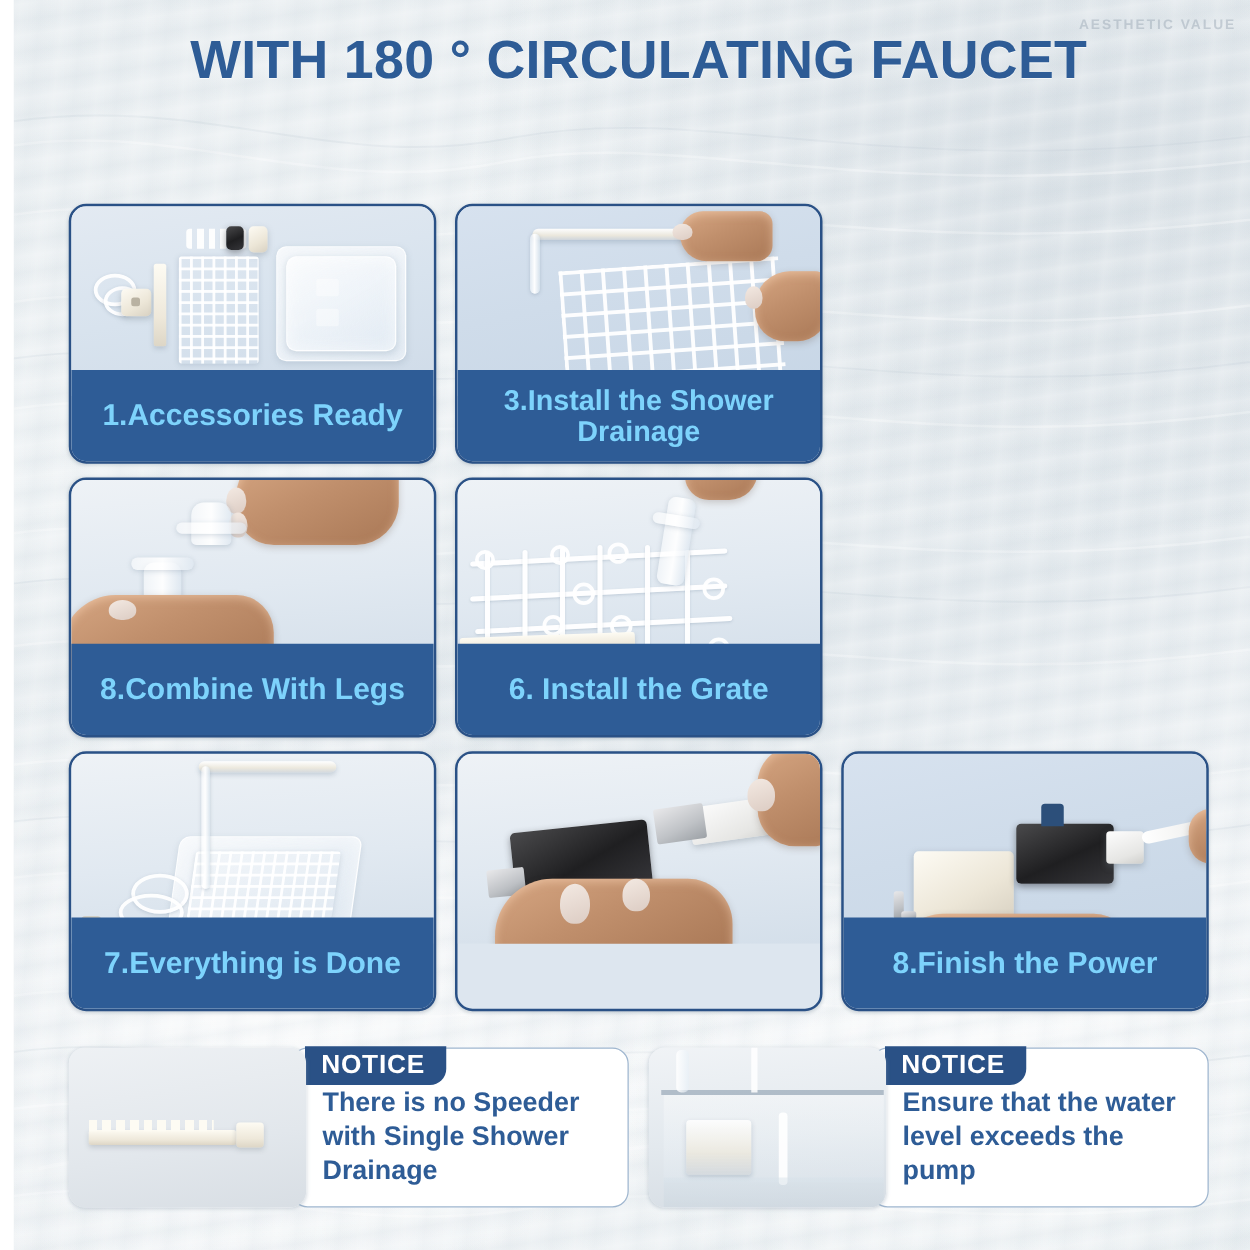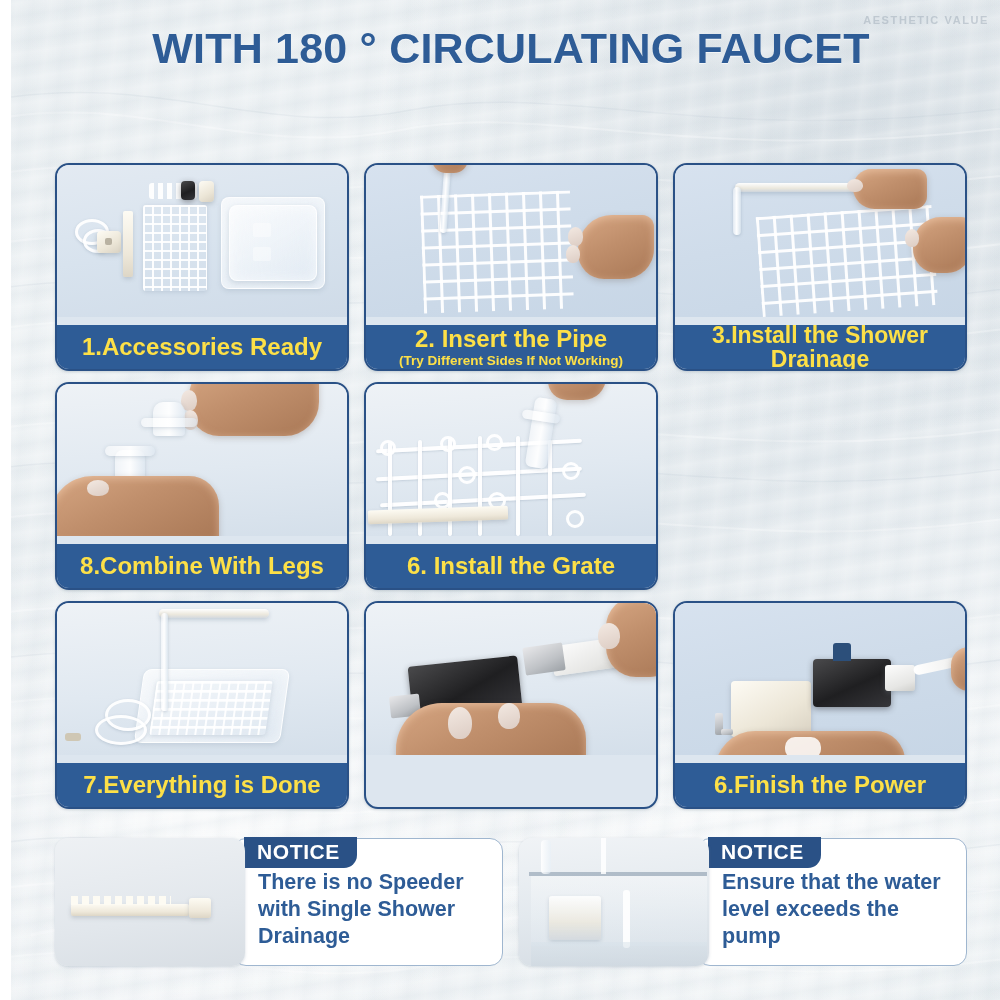--- a/index.html
+++ b/index.html
@@ -97,23 +97,23 @@
   }
   .card .photo {
     position: absolute;
     left: 0; right: 0; top: 0;
     height: 152px;
     overflow: hidden;
   }
   .card .caption {
     position: absolute;
     left: 0; right: 0; bottom: 0;
-    height: 44px;
+    height: 73px;
     background: #2e5c96;
-    color: #fde047;
+    color: #7dd3fc;
     display: flex;
     flex-direction: column;
     align-items: center;
     justify-content: center;
     text-align: center;
     line-height: 1.06;
     padding: 0 18px;
   }
   .cap-main { font-size: 24px; font-weight: bold; white-space: nowrap; }
   .cap-main.two { font-size: 23px; }
@@ -321,35 +321,20 @@
           <div class="sh tray" style="left:164px;top:32px;width:104px;height:92px;"></div>
           <div class="sh tray" style="left:172px;top:40px;width:88px;height:76px;"></div>
           <div class="sh" style="left:196px;top:58px;width:18px;height:14px;background:rgba(255,255,255,0.4);border-radius:2px;"></div>
           <div class="sh" style="left:196px;top:82px;width:18px;height:14px;background:rgba(255,255,255,0.4);border-radius:2px;"></div>
         </div>
         <div class="caption">
           <span class="cap-main">1.Accessories Ready</span>
         </div>
       </div>
 
-      <div class="card">
-        <div class="photo">
-          <div class="scene"></div>
-          <div class="sh meshbig" style="left:56px;top:28px;width:150px;height:118px;transform:rotate(-2deg);"></div>
-          <div class="sh pipe" style="left:76px;top:-4px;width:7px;height:72px;transform:rotate(4deg);"></div>
-          <div class="sh hand" style="left:66px;top:-26px;width:36px;height:34px;border-radius:14px;"></div>
-          <div class="sh hand" style="left:212px;top:50px;width:76px;height:64px;border-radius:34px 12px 30px 26px;"></div>
-          <div class="sh nail" style="left:202px;top:62px;width:15px;height:19px;"></div>
-          <div class="sh nail" style="left:200px;top:80px;width:14px;height:18px;"></div>
-        </div>
-        <div class="caption">
-          <span class="cap-main">2. Insert the Pipe</span>
-          <span class="cap-sub">(Try Different Sides If Not Working)</span>
-        </div>
-      </div>
 
       <div class="card">
         <div class="photo">
           <div class="scene"></div>
           <div class="sh meshbig" style="left:84px;top:46px;width:176px;height:100px;transform:rotate(-4deg);"></div>
           <div class="sh pipeh" style="left:60px;top:18px;width:124px;height:9px;"></div>
           <div class="sh pipe" style="left:58px;top:22px;width:8px;height:48px;"></div>
           <div class="sh hand" style="left:178px;top:4px;width:74px;height:40px;border-radius:26px 14px 18px 30px;"></div>
           <div class="sh nail" style="left:172px;top:14px;width:16px;height:13px;"></div>
           <div class="sh hand" style="left:238px;top:52px;width:58px;height:56px;border-radius:28px 10px 24px 24px;"></div>
@@ -459,21 +444,21 @@
           <div class="sh metal" style="left:46px;top:126px;width:12px;height:6px;"></div>
           <div class="sh usbblack" style="left:138px;top:56px;width:78px;height:48px;"></div>
           <div class="sh" style="left:158px;top:40px;width:18px;height:18px;background:#2c4f7a;border-radius:3px 3px 0 0;"></div>
           <div class="sh usbwhite" style="left:210px;top:62px;width:30px;height:26px;"></div>
           <div class="sh" style="left:238px;top:56px;width:66px;height:10px;background:linear-gradient(to right,#ffffff,#e8e8e6);border-radius:5px;transform:rotate(-12deg);"></div>
           <div class="sh hand" style="left:276px;top:44px;width:40px;height:44px;border-radius:18px;"></div>
           <div class="sh hand" style="left:40px;top:128px;width:190px;height:40px;border-radius:40px 30px 0 0;"></div>
           <div class="sh" style="left:110px;top:134px;width:36px;height:22px;background:rgba(255,255,255,0.85);border-radius:10px;"></div>
         </div>
         <div class="caption">
-          <span class="cap-main">6.Finish the Power</span>
+          <span class="cap-main">8.Finish the Power</span>
         </div>
       </div>
 
     </div>
   </div>
 
   <div class="notices">
 
     <div class="notice">
       <div class="notice-photo">

